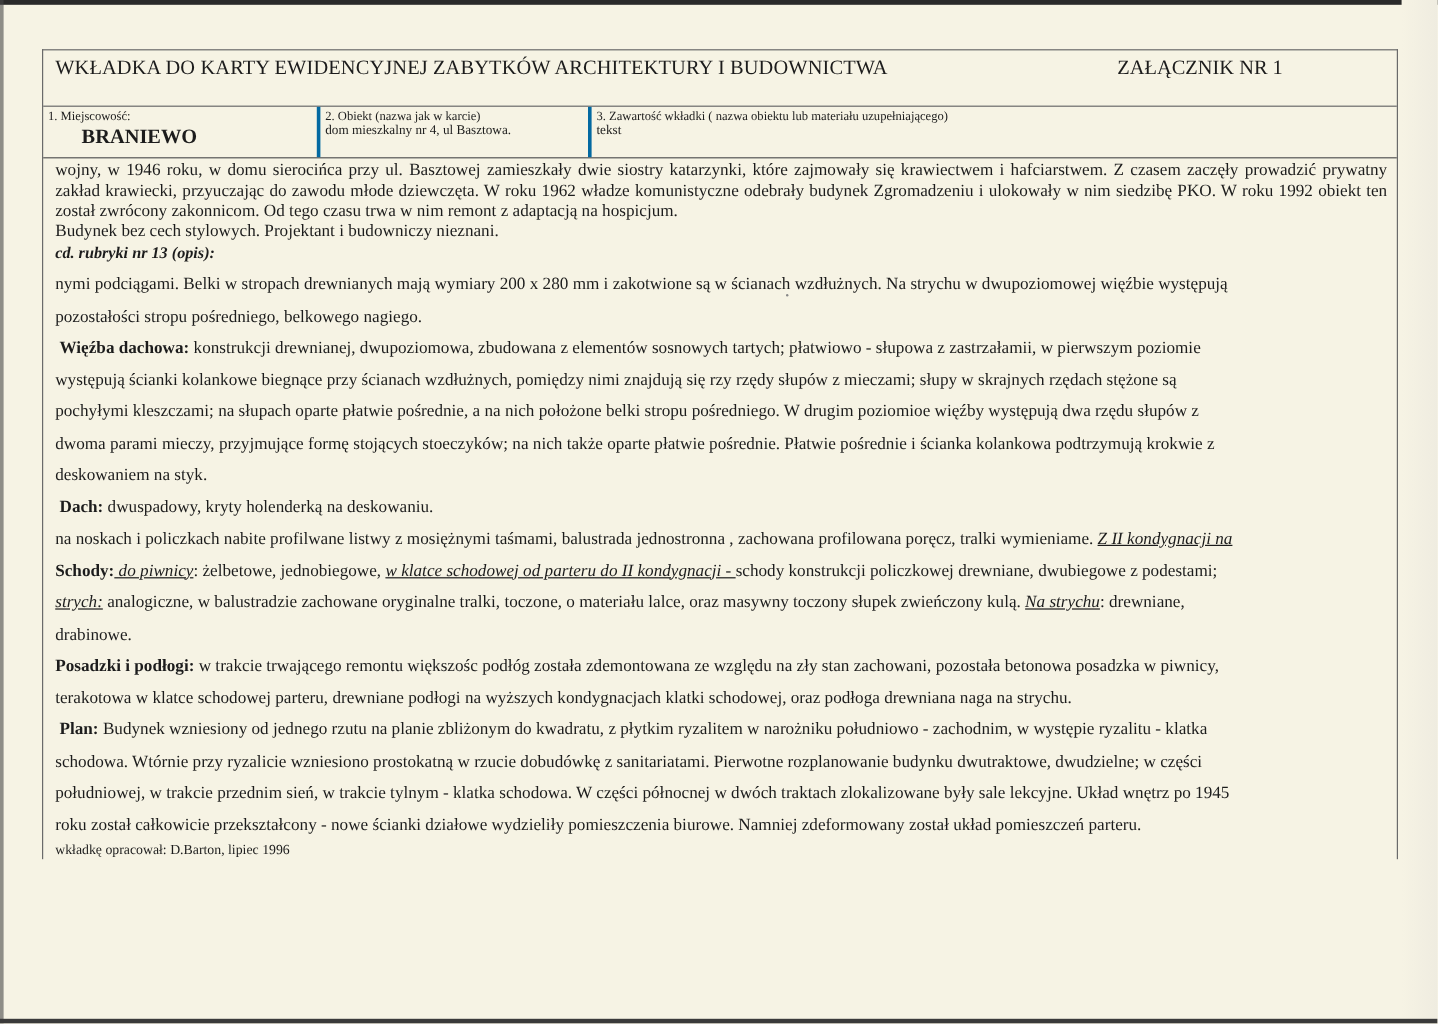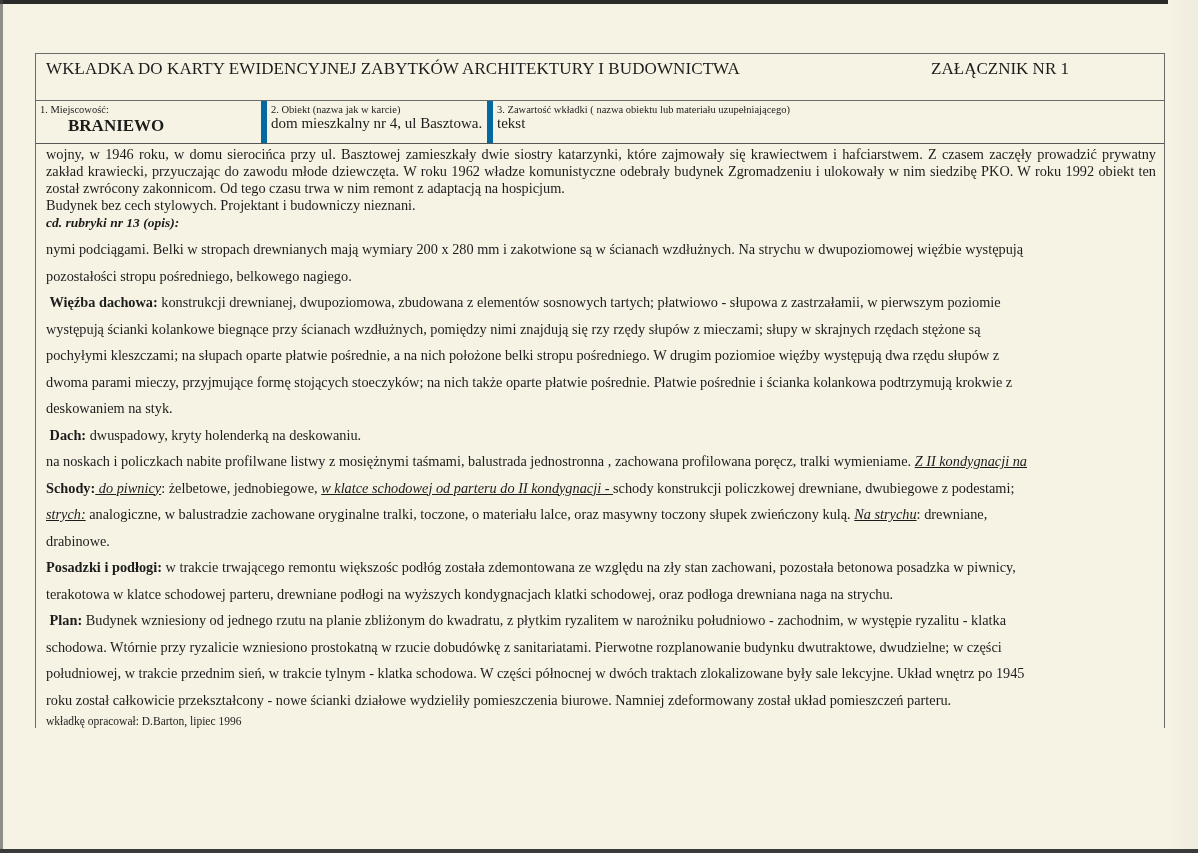--- a/index.html
+++ b/index.html
@@ -9,38 +9,38 @@
     font-family: "Liberation Serif", serif;
     color: #1c1c1c;
     position: relative;
   }
   .scan-edge-top { position:absolute; left:0; top:0; width:1198px; height:4px; background:#2a2a2a; }
   .scan-edge-bottom { position:absolute; left:0; bottom:0; width:1198px; height:4px; background:#3a3a3a; }
   .scan-edge-left { position:absolute; left:0; top:0; width:3px; height:853px; background:#4a4a4a; opacity:.6; }
   .scan-edge-right { position:absolute; right:0; top:0; width:30px; height:853px; background:linear-gradient(to right, #f6f3e4, #efece0); }
 
   .form {
-    position:absolute; left:35px; top:53px; width:1128px;
+    position:absolute; left:35px; top:41px; width:1128px;
     border:1px solid #6a6a6a; border-bottom:none;
   }
   .title-row {
     height:46px; display:flex; align-items:flex-start; justify-content:space-between;
     border-bottom:1px solid #6a6a6a; padding:0 0 0 10px;
   }
   .title { font-size:17px; margin-top:5px; letter-spacing:0.1px; }
   .annex { font-size:17px; margin-top:5px; margin-right:95px; }
   .fields-row { display:flex; height:42px; border-bottom:1px solid #555; }
-  .field { border-right:6px solid #0369a1; padding:3px 4px; box-sizing:border-box; }
+  .field { border-right:3px solid #0369a1; padding:3px 4px; box-sizing:border-box; }
   .field:last-child { border-right:none; }
   .f1 { width:231px; }
   .f2 { width:226px; }
   .f3 { flex:1; }
   .label-sm { font-size:10.5px; display:block; }
   .value-big { font-size:17px; font-weight:bold; display:block; margin-left:28px; margin-top:1px; }
-  .value-md { font-size:15px; display:block; }
+  .value-md { font-size:11px; display:block; }
 
   .body { padding:2px 8px 0 10px; font-size:14.3px; line-height:17px; }
   .section-head { font-style:italic; font-weight:bold; font-size:13.5px; }
   .hist p { margin:0; text-align:justify; }
   .desc p { margin:0; line-height:26.5px; white-space:nowrap; }
   .b { font-weight:bold; }
   .u { font-style:italic; text-decoration:underline; }
   .author { font-size:11.5px; line-height:14px; margin-top:1px; }
   .mark { position:absolute; left:655px; top:245px; width:2px; height:2px; background:#888; border-radius:50%; }
 </style>

